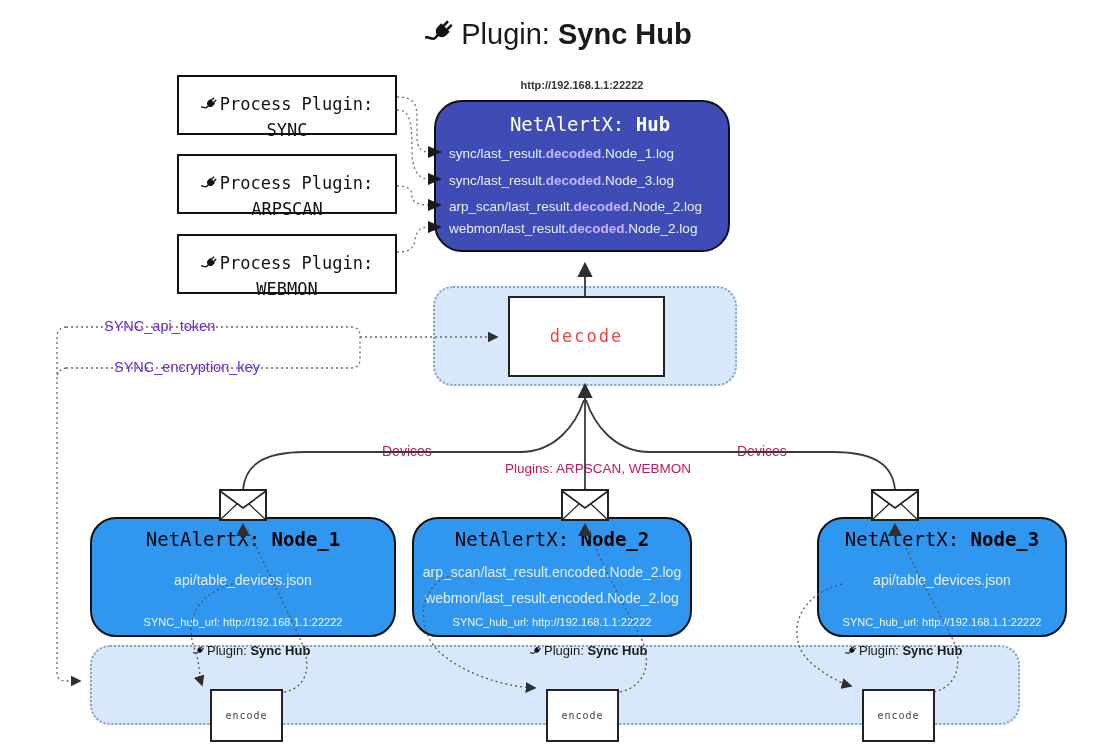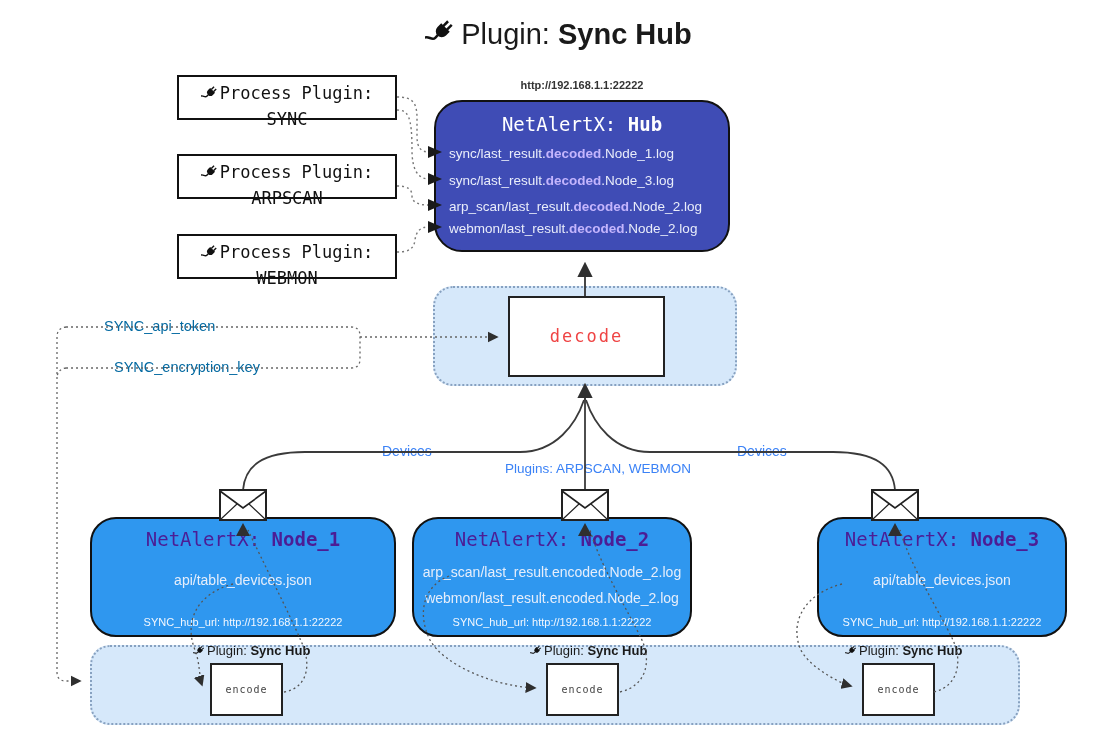--- a/index.html
+++ b/index.html
@@ -7,53 +7,53 @@
   #canvas{position:relative;width:1117px;height:754px;background:#fff;overflow:hidden;}
   .abs{position:absolute;}
   .mono{font-family:"DejaVu Sans Mono",monospace;}
 
   
   #title{left:0;top:18px;width:1117px;text-align:center;font-size:29px;color:#1a1a1a;}
   #title b{font-weight:700;}
   #title .plug{vertical-align:-4px;margin-right:6px;}
 
   
-  .pbox{left:177px;width:220px;height:45px;border:2px solid #111;background:#fff;
-        text-align:center;font-size:17px;color:#111;line-height:26px;padding-top:3px;box-sizing:border-box;}
+  .pbox{left:177px;width:220px;height:60px;border:2px solid #111;background:#fff;
+        text-align:center;font-size:17px;color:#111;line-height:26px;padding-top:14px;box-sizing:border-box;}
   .pbox .plug{vertical-align:-3px;margin-right:2px;}
 
   
   #hub-url{left:447px;top:79px;width:270px;text-align:center;font-size:11px;font-weight:700;color:#333;}
   #hub{left:434px;top:100px;width:296px;height:152px;background:#3f4cb5;border:2px solid #111;
        border-radius:28px;box-sizing:border-box;}
-  #hub .hub-title{position:absolute;left:0;top:11px;width:100%;text-align:center;color:#fff;font-size:19px;}
+  #hub .hub-title{position:absolute;left:8px;top:11px;width:100%;text-align:center;color:#fff;font-size:19px;}
   .hub-line{position:absolute;left:13px;right:4px;color:#e9edfa;font-size:13.5px;white-space:nowrap;}
   .hub-line b{font-weight:700;color:#c4b5fd;}
 
   
-  .lbl{background:#fff;font-size:14.5px;color:#0369a1;padding:0 4px;white-space:nowrap;}
+  .lbl{background:#fff;font-size:14.5px;color:#6d28d9;padding:0 4px;white-space:nowrap;}
   #lbl-api{left:100px;top:318px;}
   #lbl-key{left:62px;top:359px;margin-left:48px;}
-  .edge-lbl{background:#fff;font-size:14px;color:#3b82f6;padding:0 5px;white-space:nowrap;}
+  .edge-lbl{background:#fff;font-size:14px;color:#be185d;padding:0 5px;white-space:nowrap;}
   #lbl-dev-l{left:377px;top:443px;}
   #lbl-dev-r{left:732px;top:443px;}
   #lbl-plugins{left:500px;top:461px;font-size:13.5px;}
 
   
   .panel{background:#d6e8fa;border:2px dotted #87a1c0;border-radius:20px;box-sizing:border-box;}
   #decode-panel{left:433px;top:286px;width:304px;height:100px;}
   #bottom-panel{left:90px;top:645px;width:930px;height:80px;}
 
   .white-box{background:#fff;border:2px solid #222;box-sizing:border-box;text-align:center;color:#ef4444;}
   #decode-box{left:508px;top:296px;width:157px;height:81px;font-size:17px;letter-spacing:2px;line-height:77px;}
-  .enc-box{width:73px;height:53px;top:663px;font-size:10px;letter-spacing:1px;line-height:49px;color:#444;}
+  .enc-box{width:73px;height:53px;top:689px;font-size:10px;letter-spacing:1px;line-height:49px;color:#444;}
 
   
   .node{top:517px;height:120px;background:#2f97ef;border:2px solid #111;border-radius:26px;box-sizing:border-box;}
-  .node .n-title{position:absolute;left:0;top:9px;width:100%;text-align:center;color:#4c1d95;font-size:19px;white-space:nowrap;}
+  .node .n-title{position:absolute;left:0;top:9px;width:100%;text-align:center;color:#000000;font-size:19px;white-space:nowrap;}
   .node .n-line{position:absolute;left:2px;right:2px;text-align:center;color:#e6eefb;font-size:14px;white-space:nowrap;}
   .node .n-url{position:absolute;left:0;bottom:7px;width:100%;text-align:center;color:#f2f7fe;font-size:11px;}
   #node1{left:90px;width:306px;}
   #node2{left:412px;width:280px;}
   #node3{left:772px;width:250px;margin-left:45px;}
 
   .enc-lbl{font-size:13px;color:#1a1a1a;white-space:nowrap;}
   .enc-lbl .plug{vertical-align:-2px;margin-right:2px;}
 
   svg.overlay{position:absolute;left:0;top:0;pointer-events:none;}

